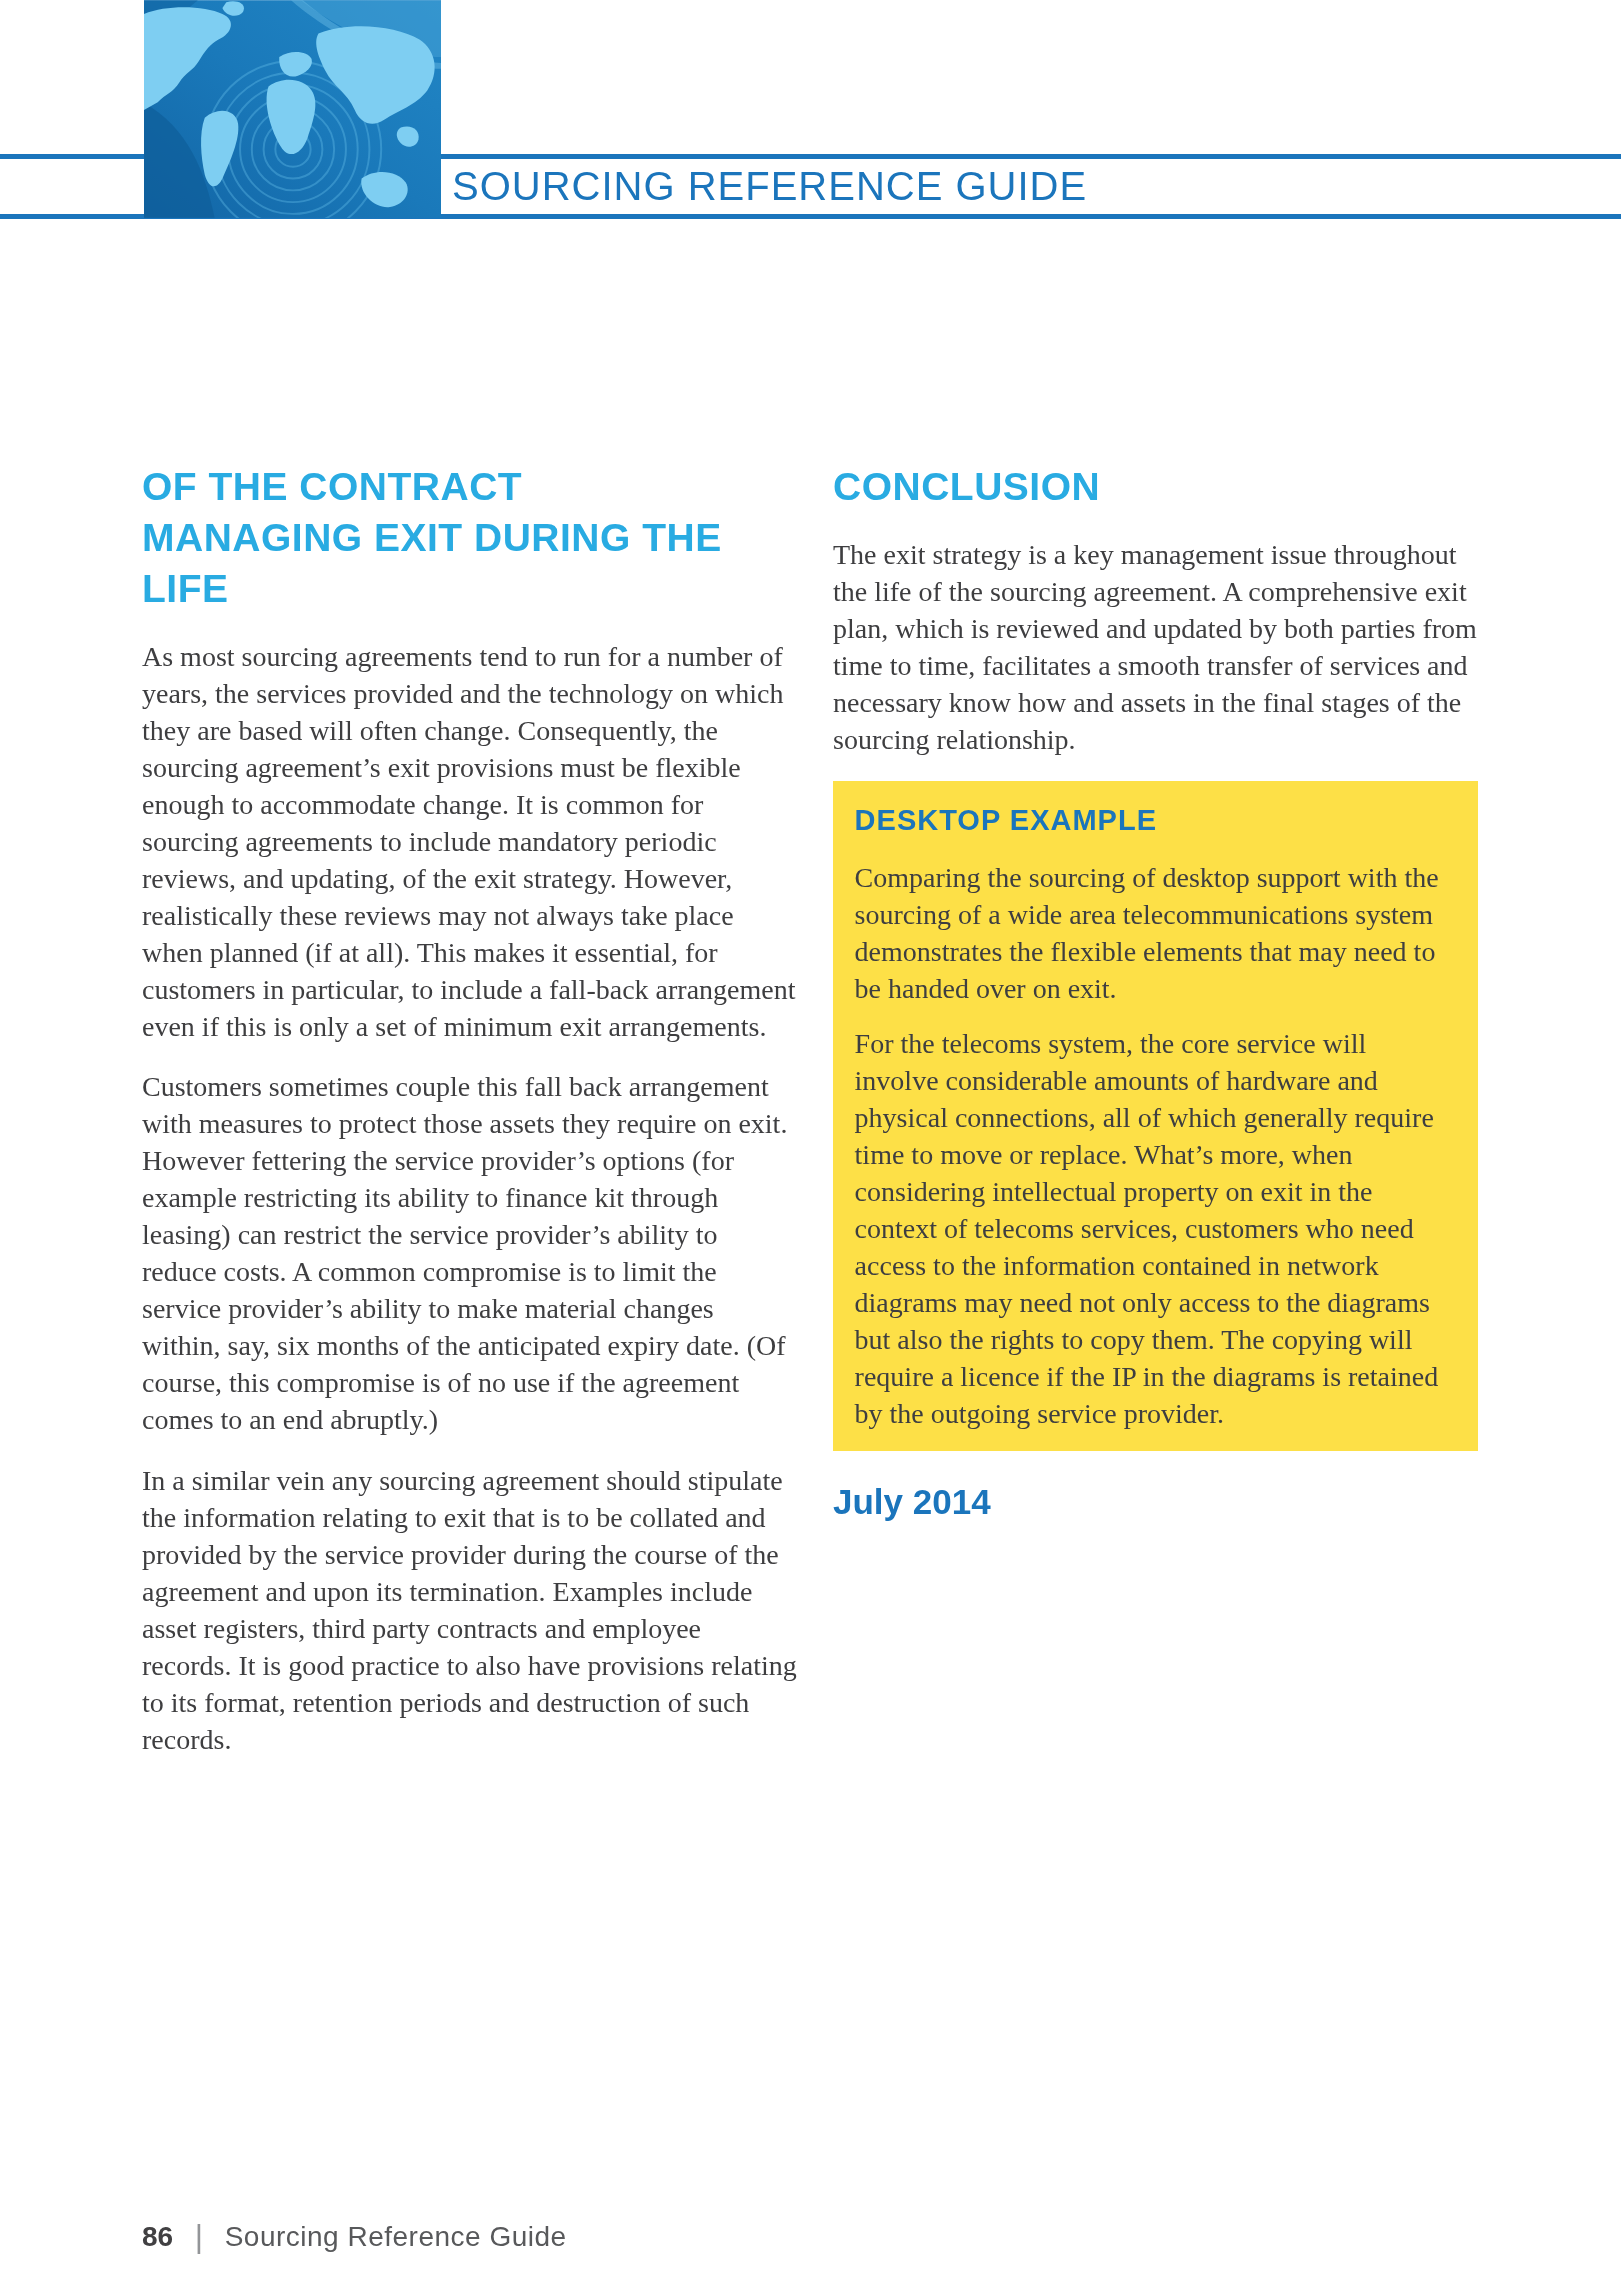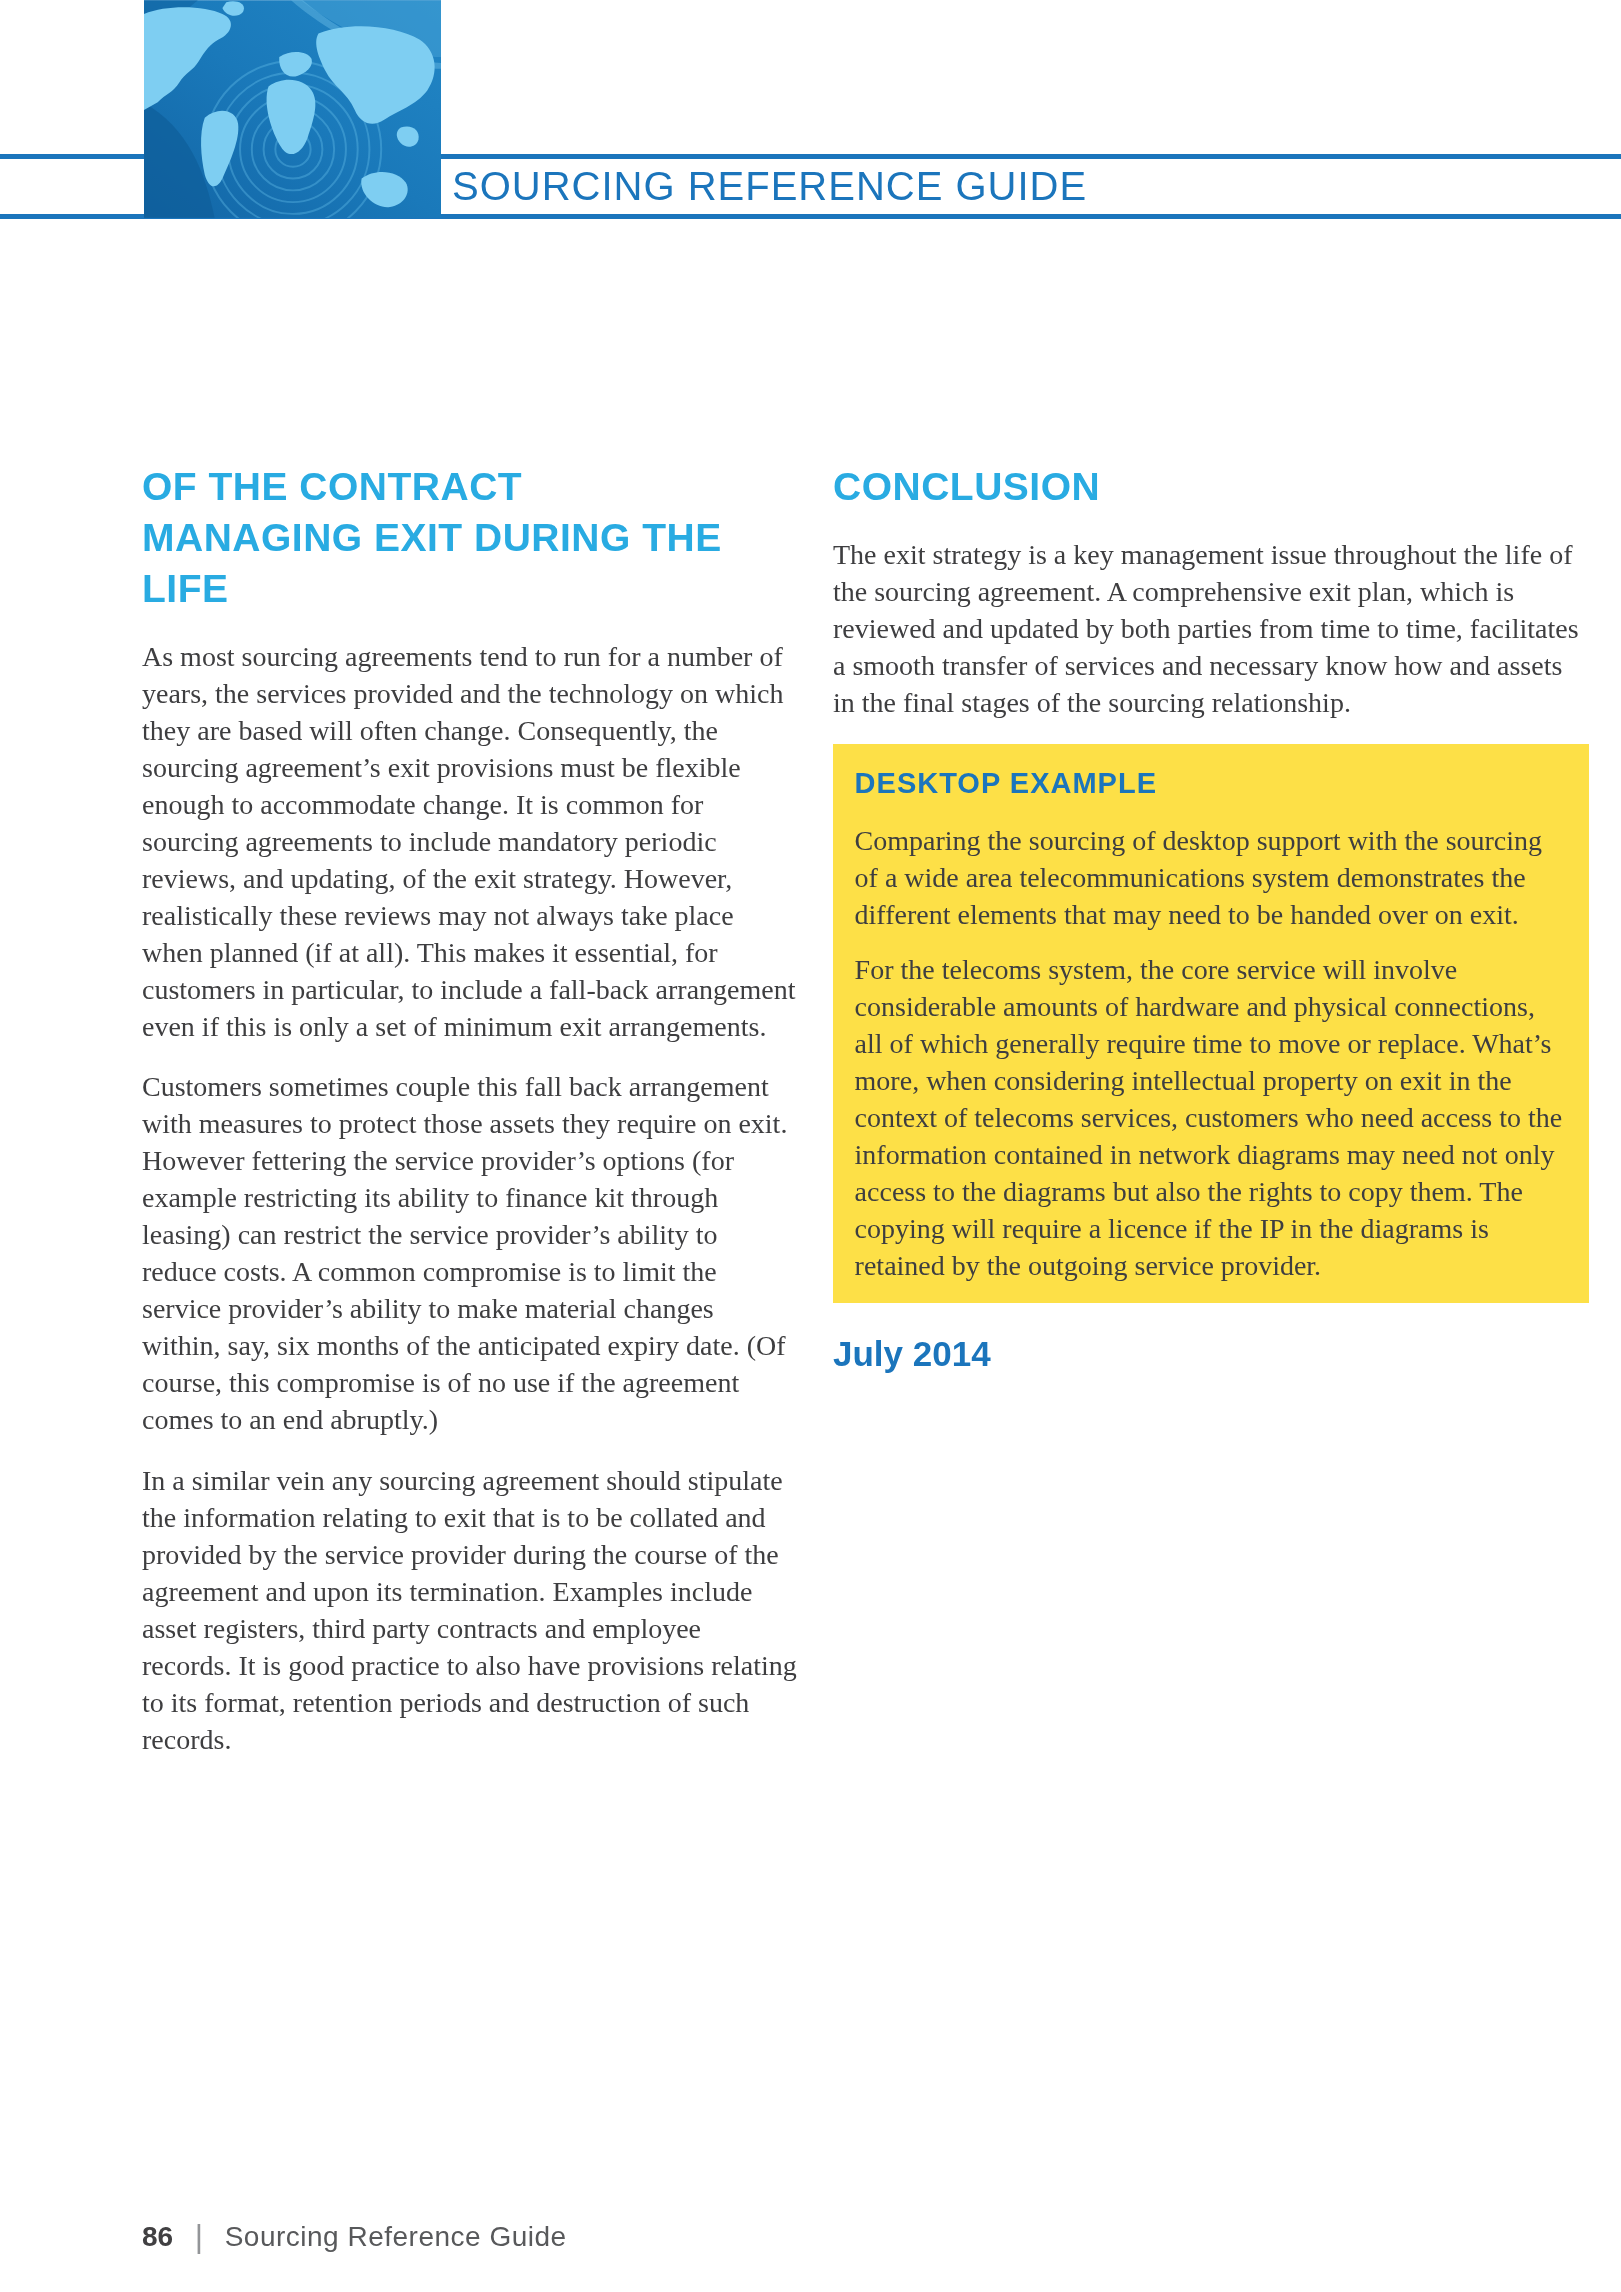--- a/index.html
+++ b/index.html
@@ -13,21 +13,21 @@
   .rule-bottom{top:214px;}
   .map{position:absolute;left:144px;top:0;width:297px;height:218px;z-index:2;}
   .page-title{
     position:absolute;left:452px;top:158px;z-index:1;
     font-size:40px;line-height:56px;font-weight:400;letter-spacing:1px;
     color:#1B75BC;white-space:nowrap;
   }
   
   .col{position:absolute;top:461px;}
   .col-left{left:142px;width:655px;}
-  .col-right{left:833px;width:756px;}
+  .col-right{left:833px;width:645px;}
   .section-heading{
     margin:0 0 23.5px 0;font-size:39px;line-height:51px;font-weight:700;
     letter-spacing:0.5px;color:#29ABE2;font-family:"Liberation Sans",sans-serif;
   }
   .section-heading span{display:block;}
   .body-copy{font-family:"Liberation Serif",serif;font-size:28px;line-height:37px;color:#3E3E40;}
   .body-copy p{margin:0 0 23.5px 0;}
   
   .example-box{background:#fde047;padding:21.6px 23.5px 19.6px 21.6px;margin-top:2px;}
   .example-box-heading{
@@ -110,21 +110,21 @@
     <p>Customers sometimes couple this fall back arrangement with measures to protect those assets they require on exit. However fettering the service provider’s options (for example restricting its ability to finance kit through leasing) can restrict the service provider’s ability to reduce costs. A common compromise is to limit the service provider’s ability to make material changes within, say, six months of the anticipated expiry date. (Of course, this compromise is of no use if the agreement comes to an end abruptly.)</p>
     <p>In a similar vein any sourcing agreement should stipulate the information relating to exit that is to be collated and provided by the service provider during the course of the agreement and upon its termination. Examples include asset registers, third party contracts and employee records. It is good practice to also have provisions relating to its format, retention periods and destruction of such records.</p>
   </div>
 
   <div class="col col-right body-copy">
     <h2 class="section-heading">CONCLUSION</h2>
     <p>The exit strategy is a key management issue throughout the life of the sourcing agreement. A comprehensive exit plan, which is reviewed and updated by both parties from time to time, facilitates a smooth transfer of services and necessary know how and assets in the final stages of the sourcing relationship.</p>
 
     <div class="example-box">
       <h3 class="example-box-heading">DESKTOP EXAMPLE</h3>
-      <p>Comparing the sourcing of desktop support with the sourcing of a wide area telecommunications system demonstrates the different elements that may need to be handed over on exit.</p>
+      <p>Comparing the sourcing of desktop support with the sourcing of a wide area telecommunications system demonstrates the flexible elements that may need to be handed over on exit.</p>
       <p>For the telecoms system, the core service will involve considerable amounts of hardware and physical connections, all of which generally require time to move or replace. What’s more, when considering intellectual property on exit in the context of telecoms services, customers who need access to the information contained in network diagrams may need not only access to the diagrams but also the rights to copy them. The copying will require a licence if the IP in the diagrams is retained by the outgoing service provider.</p>
     </div>
 
     <div class="pub-date">July 2014</div>
   </div>
 
   <div class="footer">
     <span class="num">86</span>
     <span class="sep">|</span>
     <span class="label">Sourcing Reference Guide</span>

